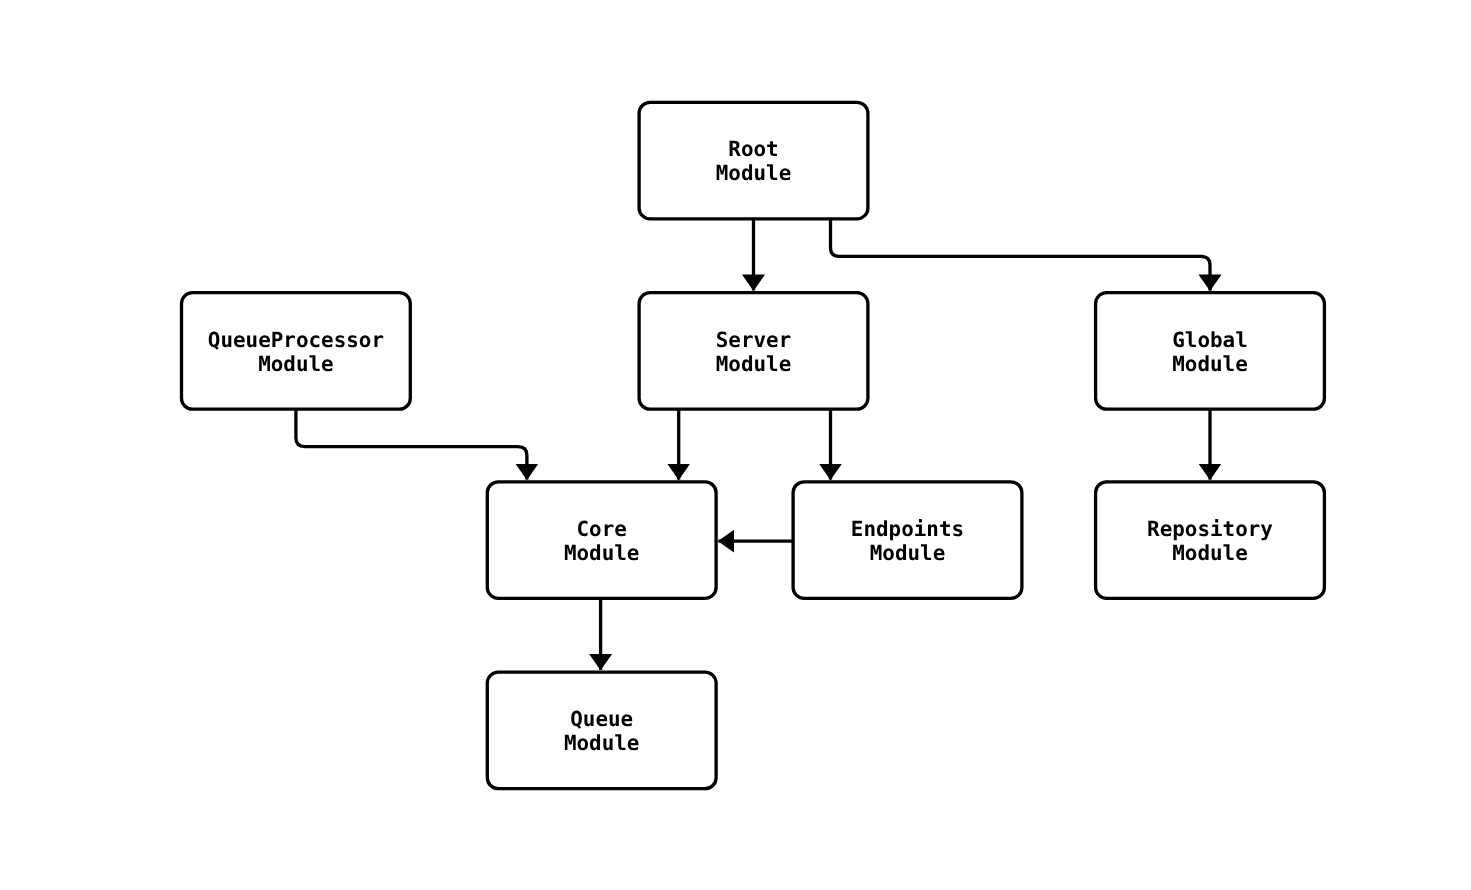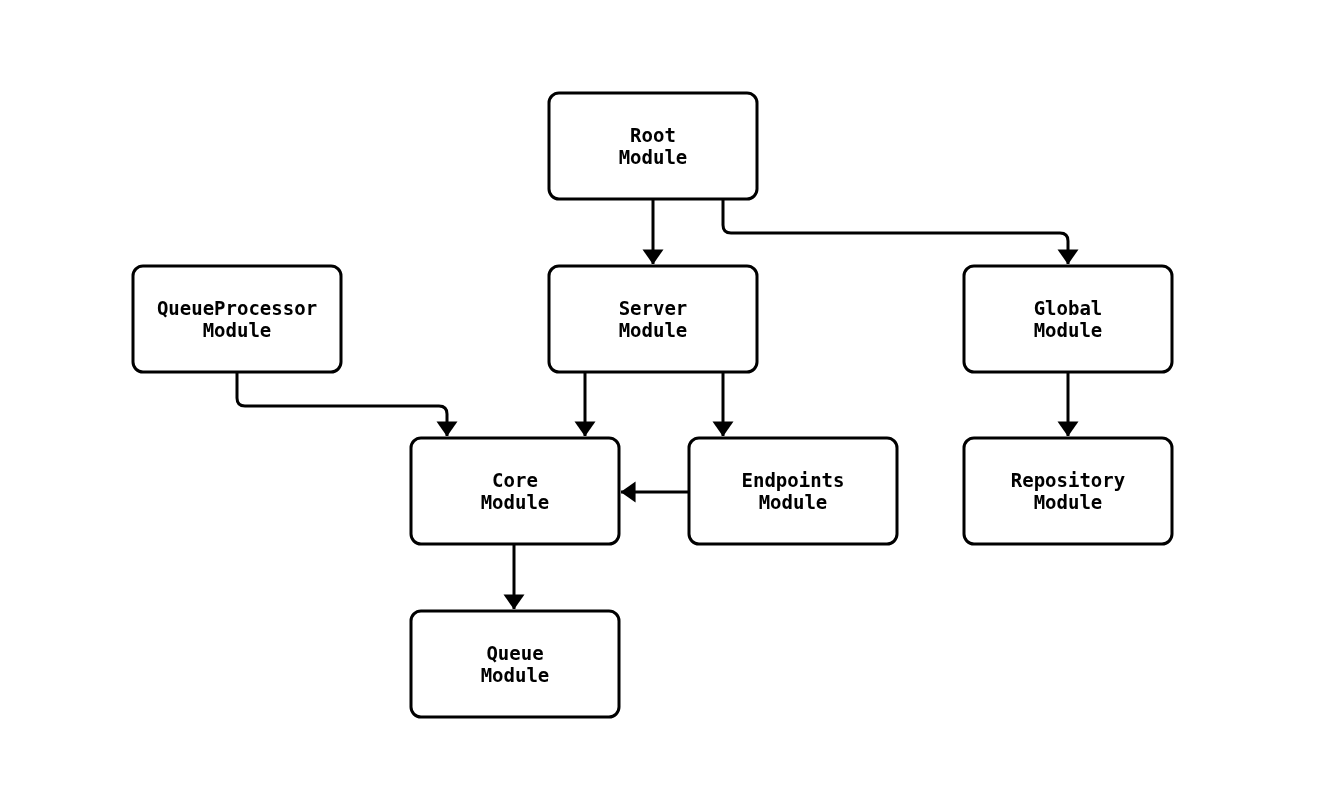--- a/index.html
+++ b/index.html
@@ -8,20 +8,21 @@
     background: #ffffff;
     width: 1337px;
     height: 809px;
     overflow: hidden;
     font-family: "DejaVu Sans Mono", monospace;
   }
   #diagram-wrap {
     position: relative;
     width: 1292px;
     height: 809px;
+    padding-left: 32px;
   }
   svg {
     display: block;
   }
   .node-rect {
     fill: #ffffff;
     stroke: #000000;
     stroke-width: 3;
   }
   .node-label {

